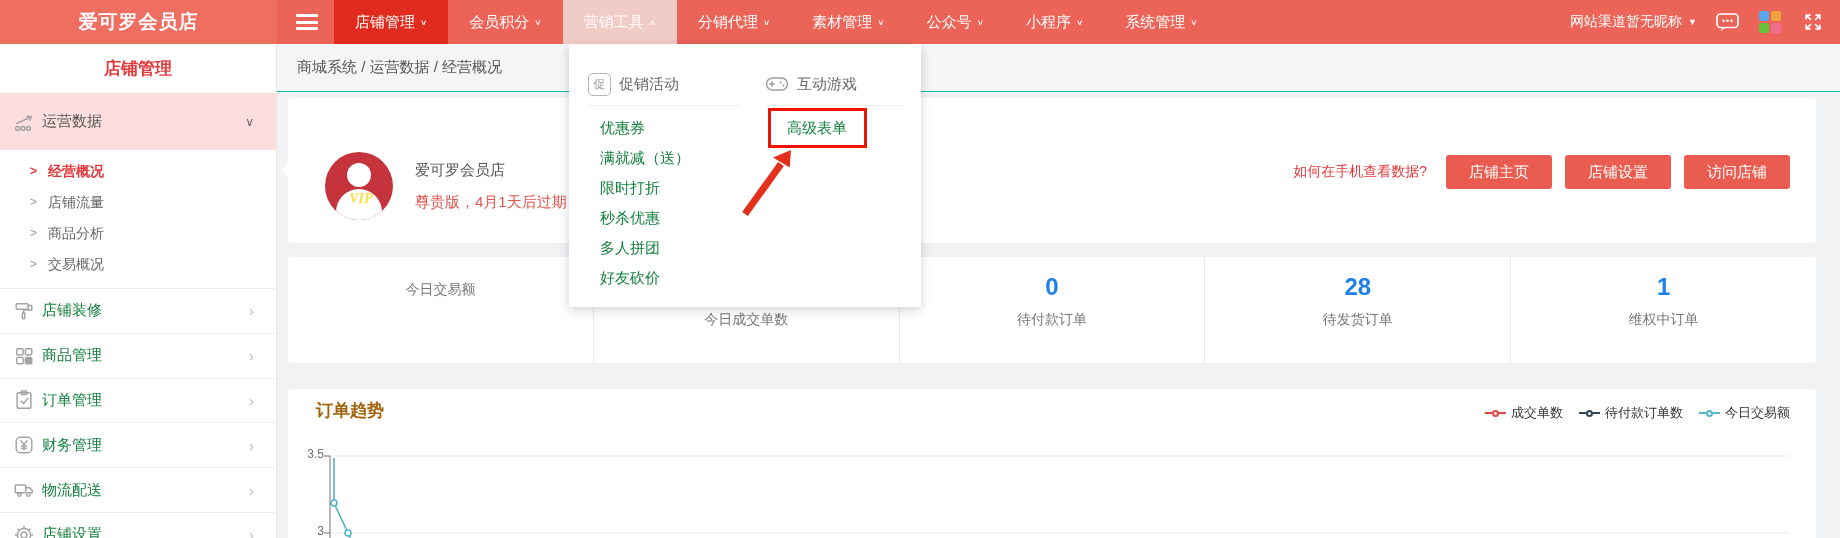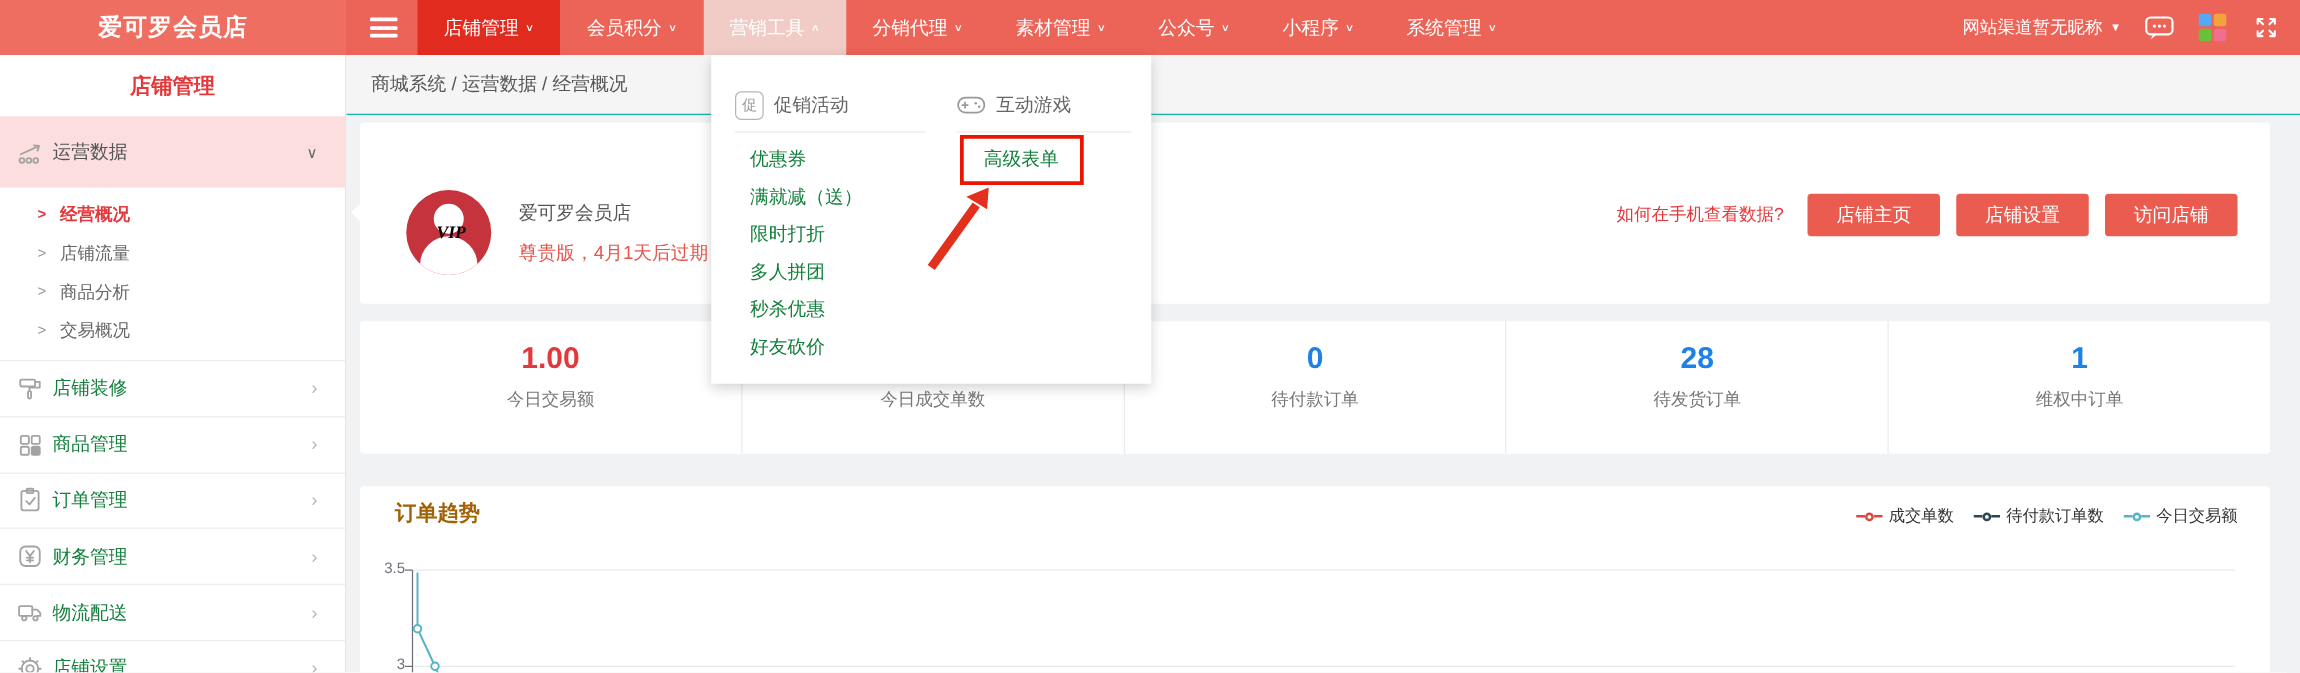--- a/index.html
+++ b/index.html
@@ -43,21 +43,21 @@
   .sicon svg { stroke:#a3a3a3; fill:none; stroke-width:1.6; stroke-linecap:round; stroke-linejoin:round; }
 
   
   .main { position:absolute; left:277px; top:92px; right:0; bottom:0; }
   .card { position:absolute; background:#fff; border-radius:3px; }
   .store-card { left:11px; right:24px; top:6px; height:145px; }
   .notch { position:absolute; left:-7px; top:64px; width:0; height:0; border-top:8px solid transparent; border-bottom:8px solid transparent; border-right:8px solid #fff; }
   .avatar { position:absolute; left:37px; top:54px; width:68px; height:68px; border-radius:50%; background:#c5343c; overflow:hidden; }
   .avatar .head { position:absolute; left:22px; top:11px; width:24px; height:24px; border-radius:50%; background:#fff; }
   .avatar .bust { position:absolute; left:11px; top:37px; width:46px; height:46px; border-radius:50%; background:#fff; }
-  .avatar .vip { position:absolute; left:50%; transform:translateX(-42%); bottom:25px; color:#000000; font-family:"Liberation Serif",serif; font-style:italic; font-weight:bold; font-size:14px; z-index:2; }
+  .avatar .vip { position:absolute; left:50%; transform:translateX(-42%); bottom:13px; color:#fde047; font-family:"Liberation Serif",serif; font-style:italic; font-weight:bold; font-size:14px; z-index:2; }
   .store-name { position:absolute; left:127px; top:63px; font-size:15px; color:#555; }
   .store-plan { position:absolute; left:127px; top:95px; font-size:15px; color:#e4554b; white-space:nowrap; }
   .store-actions { position:absolute; right:26px; top:57px; display:flex; align-items:center; gap:13px; }
   .help-link { font-size:14px; color:#e4393c; cursor:pointer; margin-right:6px; }
   .sbtn { min-width:106px; height:34px; padding:0 18px; background:#e95c4f; color:#fff; font-size:15px; border:none; border-radius:3px; cursor:pointer; }
 
   .stats-card { left:11px; right:24px; top:165px; height:106px; display:flex; }
   .stat-col { flex:1; text-align:center; padding-top:16px; }
   .stat-col + .stat-col { border-left:1px solid #ebebeb; }
   .stat-val { font-size:24px; font-weight:bold; height:30px; }
@@ -290,21 +290,20 @@
       <div class="store-actions">
         <span class="help-link">如何在手机查看数据?</span>
         <button class="sbtn">店铺主页</button>
         <button class="sbtn">店铺设置</button>
         <button class="sbtn">访问店铺</button>
       </div>
     </div>
 
     <div class="card stats-card">
       <div class="stat-col">
-        <div class="stat-val" style="color: rgb(228, 57, 60);">1.00</div>
         <div class="stat-lbl">今日交易额</div>
       </div>
       <div class="stat-col">
         <div class="stat-val" style="color: rgb(29, 129, 232);"></div>
         <div class="stat-lbl">今日成交单数</div>
       </div>
       <div class="stat-col">
         <div class="stat-val" style="color: rgb(29, 129, 232);">0</div>
         <div class="stat-lbl">待付款订单</div>
       </div>
@@ -365,22 +364,22 @@
     <div class="dd-col dd-col1">
       <div class="dd-head">
         <span class="promo-badge">促</span>
         <span>促销活动</span>
       </div>
       <div class="dd-div"></div>
       <div class="dd-list">
         <div class="dd-item">优惠券</div>
         <div class="dd-item">满就减（送）</div>
         <div class="dd-item">限时打折</div>
+        <div class="dd-item">秒杀优惠</div>
         <div class="dd-item">多人拼团</div>
-        <div class="dd-item">秒杀优惠</div>
         <div class="dd-item">好友砍价</div>
       </div>
     </div>
     <div class="dd-col dd-col2">
       <div class="dd-head">
         <span style="display:flex">
           <svg width="24" height="18" viewBox="0 0 24 18" stroke="#9a9a9a" stroke-width="1.4" fill="none" stroke-linecap="round">
               <rect x="1.5" y="3" width="21" height="12" rx="6"></rect>
               <path d="M7 6.8v4.4M4.8 9h4.4"></path>
               <circle cx="15.6" cy="7.6" r="1" fill="#9a9a9a" stroke="none"></circle>

